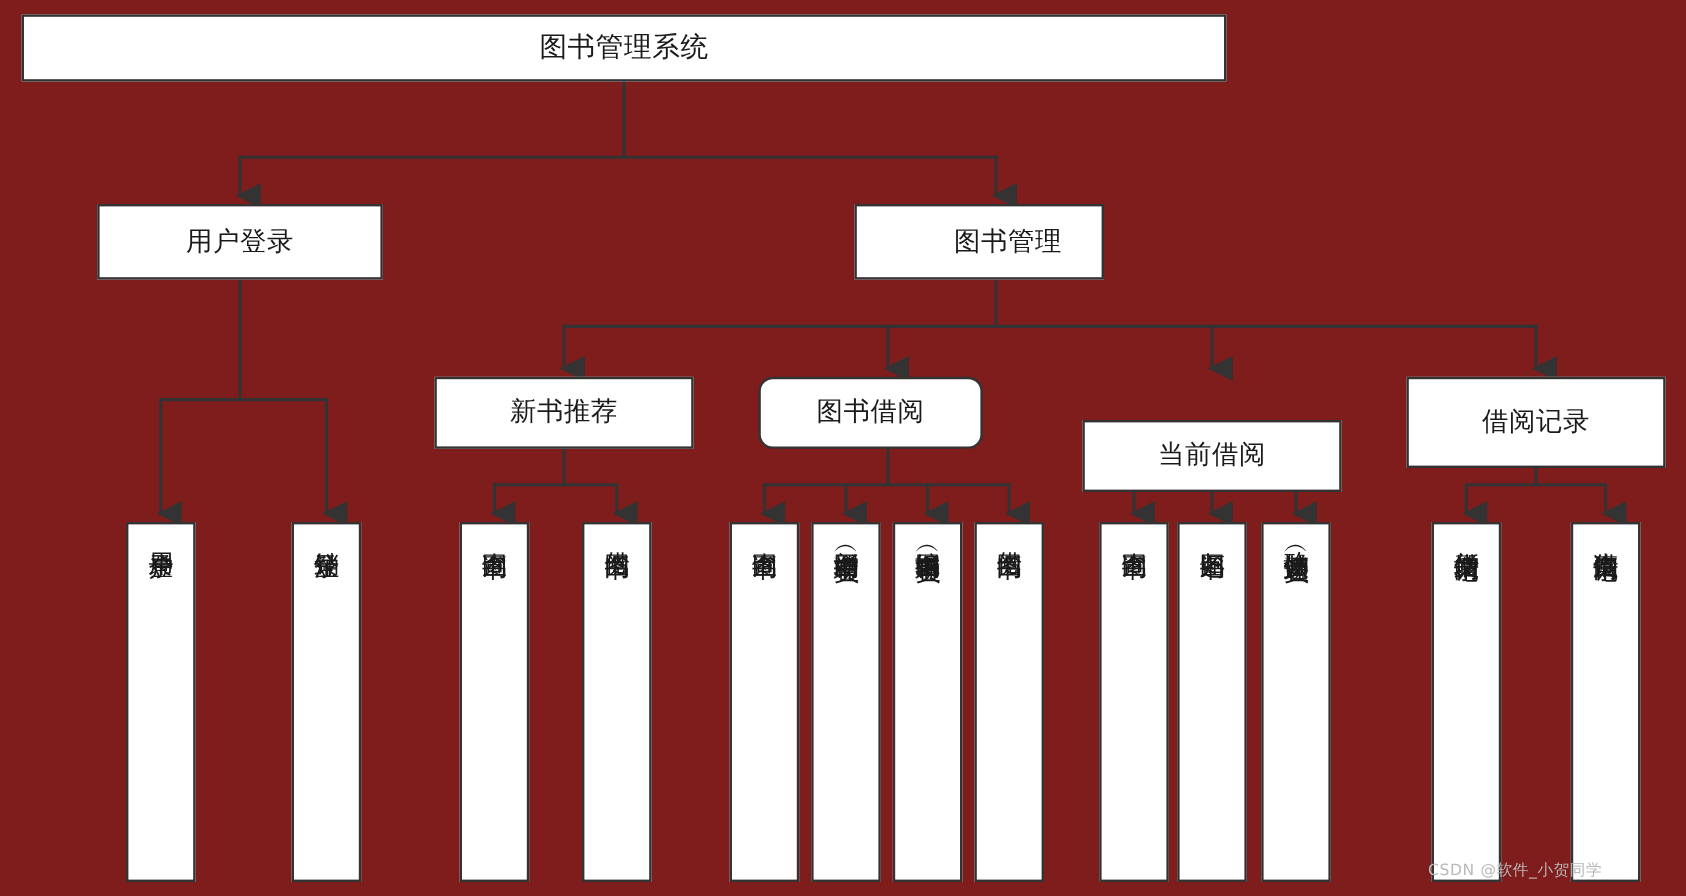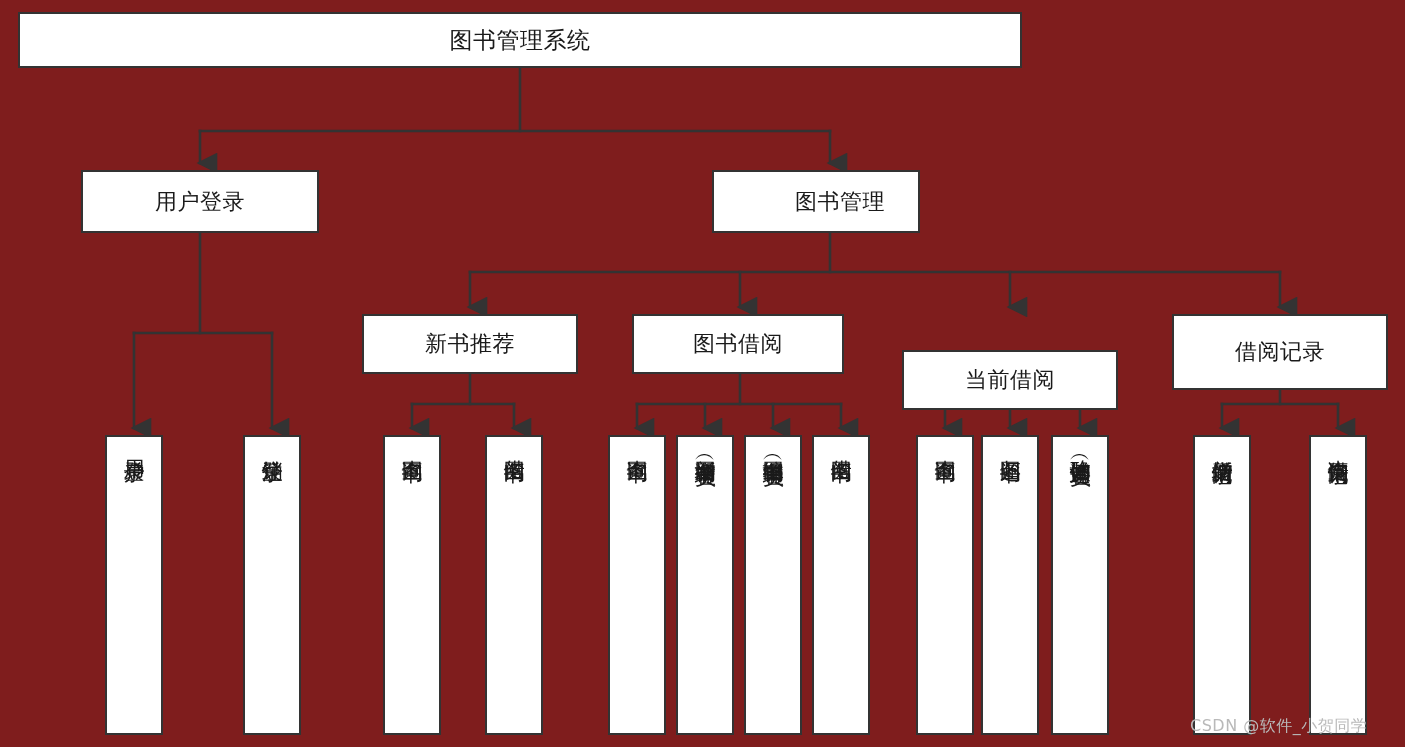--- a/index.html
+++ b/index.html
@@ -54,21 +54,21 @@
     writing-mode: vertical-rl;
     text-orientation: upright;
     white-space: nowrap;
   }
   .node.root {
     font-size: 23px;
   }
   .watermark {
     position: absolute;
     color: #b9b9b9;
-    font-size: 16px;
+    font-size: 13px;
     letter-spacing: 0.5px;
     white-space: nowrap;
     user-select: none;
   }
 </style>
 </head>
 <body>
 
 <div id="canvas">
 
@@ -121,21 +121,21 @@
       <path d="M 1338 404 L 1338 428" marker-end="url(#arrow)"></path>
     </g>
   </svg>
 
   <div class="node h root" style="left:18px; top:12px; width:1004px; height:56px;">图书管理系统</div>
 
   <div class="node h" style="left:81px; top:170px; width:238px; height:63px;">用户登录</div>
   <div class="node h" style="left:712px; top:170px; width:208px; height:63px;padding-left:48px;">图书管理</div>
 
   <div class="node h" style="left:362px; top:314px; width:216px; height:60px;">新书推荐</div>
-  <div class="node h" style="left:632px; top:314px; width:212px; height:60px;">图书借阅</div>
+  <div class="node h" style="left:632px; top:314px; width:187px; height:60px;border-radius:12px;">图书借阅</div>
   <div class="node h" style="left:902px; top:314px; width:216px; height:60px;margin-top:36px;">当前借阅</div>
   <div class="node h" style="left:1172px; top:314px; width:216px; height:76px;">借阅记录</div>
 
   <div class="node v" style="left:105px; top:435px; width:58px; height:300px;">
     <span class="vtext">用户登录</span>
   </div>
   <div class="node v" style="left:243px; top:435px; width:58px; height:300px;">
     <span class="vtext">注销登录</span>
   </div>
 

